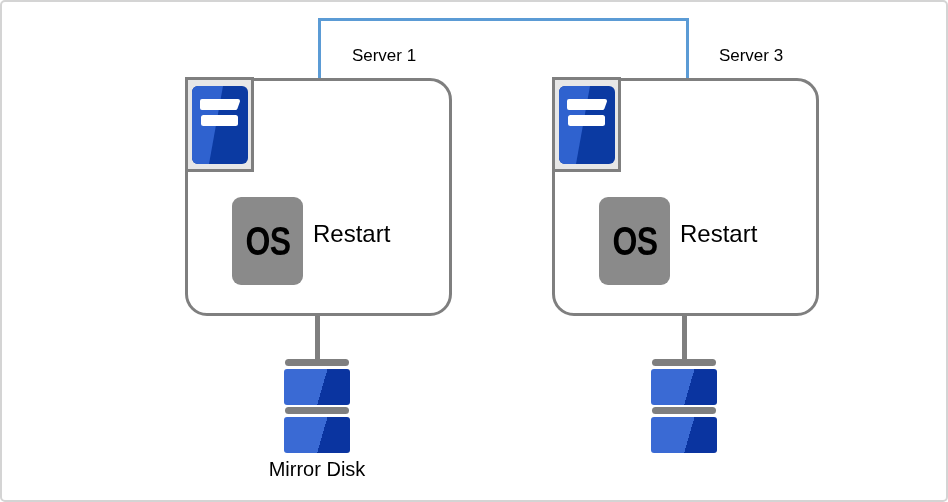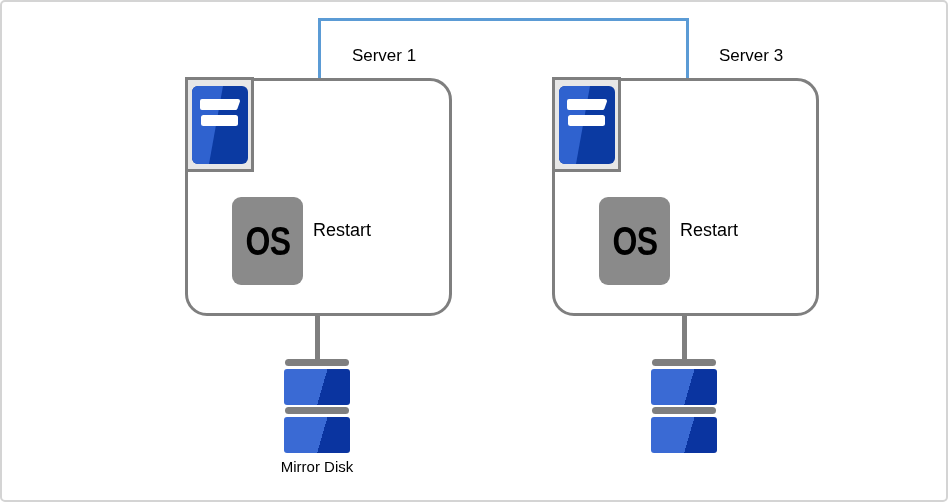--- a/index.html
+++ b/index.html
@@ -42,21 +42,21 @@
     background: #8a8a8a; border-radius: 9px;
     display: flex; align-items: center; justify-content: center;
   }
   .os-badge span {
     font-size: 40px; font-weight: bold; color: #000;
     transform: scaleX(0.8); letter-spacing: -1px; line-height: 1;
   }
 
   .restart-label {
     position: absolute; left: 311px; top: 218px;
-    font-size: 18px; color: #000; white-space: nowrap;
+    font-size: 24px; color: #000; white-space: nowrap;
   }
 
   .disk-line {
     position: absolute; left: 313px; top: 312px; width: 5px; height: 48px;
     background: #7f7f7f;
   }
 
   .disk { position: absolute; left: 282px; top: 357px; width: 66px; }
   .disk-cap {
     width: 64px; height: 7px; margin: 0 auto 3px auto;
@@ -64,21 +64,21 @@
   }
   .disk-block {
     width: 66px; height: 36px; margin-bottom: 2px;
     border-radius: 3px;
     background: linear-gradient(106deg, #3a6ad4 57%, #0a34a0 57%);
   }
   .disk-block + .disk-cap { margin-top: 1px; }
 
   .disk-label {
     position: absolute; left: 240px; top: 456px; width: 150px;
-    text-align: center; font-size: 15px; color: #000; white-space: nowrap;
+    text-align: center; font-size: 20px; color: #000; white-space: nowrap;
   }
 </style>
 </head>
 <body>
 
 <div class="canvas">
 
   <div class="hb-link"></div>
 
   <div class="unit" style="left:0;">

